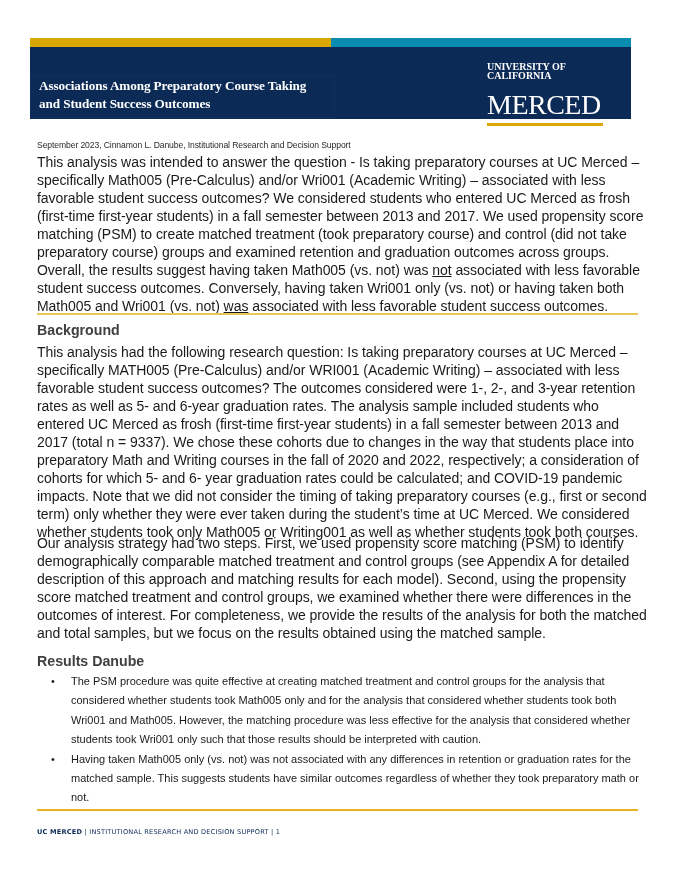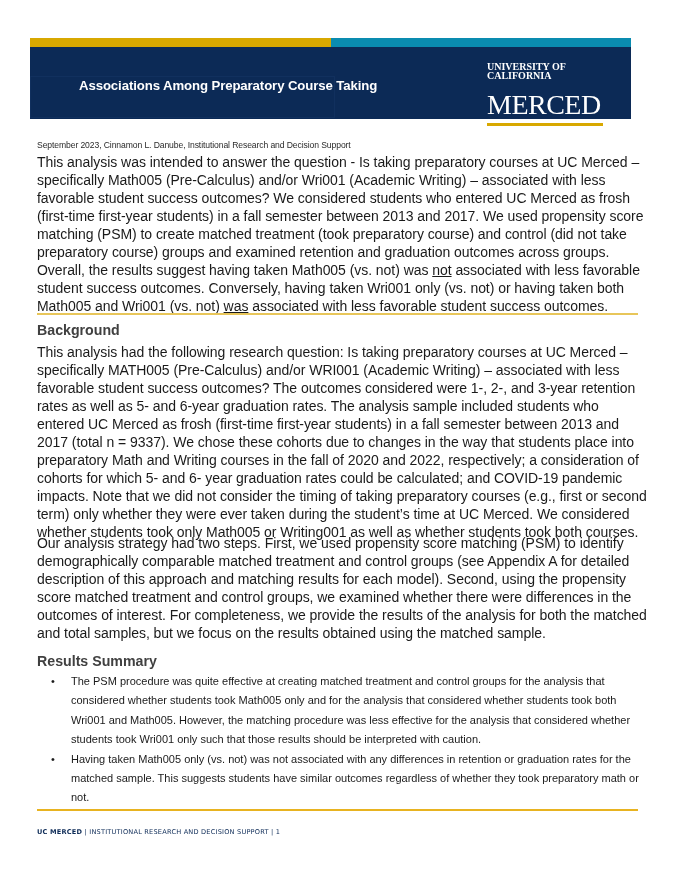--- a/index.html
+++ b/index.html
@@ -7,21 +7,21 @@
          font-family: "Liberation Sans", sans-serif; color: #1a1a1a; }
   .page { position: absolute; left: 0; top: 0; width: 676px; height: 878px; }
 
   
   .hdr-bar-gold { position: absolute; left: 30px; top: 38px; width: 301px; height: 9px; background: #D8A800; }
   .hdr-bar-teal { position: absolute; left: 331px; top: 38px; width: 300px; height: 9px; background: #0A8CB0; }
   .hdr-band { position: absolute; left: 30px; top: 47px; width: 601px; height: 72px; background: #0C2A56; }
   .hdr-title-box { position: absolute; left: 30px; top: 76px; width: 303px; height: 40px;
                    border: 1px solid #11305e; background: #0C2A56; }
   .hdr-title { position: absolute; left: 39px; top: 77px; width: 400px; color: #ffffff;
-               font-family: Liberation Sans, sans-serif; font-weight: bold; font-size: 13.2px; line-height: 18px; letter-spacing: -0.1px; margin-left: 40px; }
+               font-family: Liberation Serif, serif; font-weight: bold; font-size: 13.2px; line-height: 18px; letter-spacing: -0.1px; }
   .logo { position: absolute; left: 487px; top: 62px; width: 120px; color: #ffffff; }
   .logo-uc { font-family: Liberation Serif, serif; font-weight: bold; font-size: 10px; letter-spacing: 0px; line-height: 9px; }
   .logo-merced { font-family: "Liberation Serif", serif; font-size: 28px; line-height: 28px; margin-top: 11px; letter-spacing: -0.5px; }
   .logo-rule { width: 116px; height: 3px; background: #D8A800; margin-top: 4px; }
 
   
   .byline { position: absolute; left: 37px; top: 140px; font-size: 8.6px; color: #2a2a2a; letter-spacing: -0.1px; }
 
   .para { position: absolute; left: 37px; width: 610px; font-size: 14px; line-height: 18px; color: #1a1a1a; letter-spacing: -0.05px; }
   .para b { font-weight: normal; }
@@ -43,39 +43,40 @@
 <body>
 
 <div class="page">
 
   <div class="hdr-bar-gold"></div>
   <div class="hdr-bar-teal"></div>
   <div class="hdr-band"></div>
   <div class="hdr-title-box"></div>
   <div class="hdr-title">
     <div>Associations Among Preparatory Course Taking</div>
+    <div>and Student Success Outcomes</div>
   </div>
   <div class="logo">
     <div class="logo-uc">UNIVERSITY OF CALIFORNIA</div>
     <div class="logo-merced">MERCED</div>
     <div class="logo-rule"></div>
   </div>
 
   <div class="byline">September 2023, Cinnamon L. Danube, Institutional Research and Decision Support</div>
 
   <div class="para" style="top:153px;"><span>This analysis was intended to answer the question - Is taking preparatory courses at UC Merced – specifically Math005 (Pre-Calculus) and/or Wri001 (Academic Writing) – associated with less favorable student success outcomes? We considered students who entered UC Merced as frosh (first-time first-year students) in a fall semester between 2013 and 2017. We used propensity score matching (PSM) to create matched treatment (took preparatory course) and control (did not take preparatory course) groups and examined retention and graduation outcomes across groups. Overall, the results suggest having taken Math005 (vs. not) was </span><span class="u">not</span><span> associated with less favorable student success outcomes. Conversely, having taken Wri001 only (vs. not) or having taken both Math005 and Wri001 (vs. not) </span><span class="u">was</span><span> associated with less favorable student success outcomes.</span></div>
 
   <div class="rule" style="top:313px;"></div>
 
   <div class="h2" style="top:322px;">Background</div>
   <div class="para" style="top:343px;"><span>This analysis had the following </span><b>research question</b><span>: Is taking preparatory courses at UC Merced – specifically MATH005 (Pre-Calculus) and/or WRI001 (Academic Writing) – associated with less favorable student success outcomes? The outcomes considered were 1-, 2-, and 3-year retention rates as well as 5- and 6-year graduation rates. The </span><b>analysis sample</b><span> included students who entered UC Merced as frosh (first-time first-year students) in a fall semester between 2013 and 2017 (total n = 9337). We chose these cohorts due to changes in the way that students place into preparatory Math and Writing courses in the fall of 2020 and 2022, respectively; a consideration of cohorts for which 5- and 6- year graduation rates could be calculated; and COVID-19 pandemic impacts. Note that we did not consider the timing of taking preparatory courses (e.g., first or second term) only whether they were ever taken during the student’s time at UC Merced. We considered whether students took only Math005 or Writing001 as well as whether students took both courses.</span></div>
 
   <div class="para" style="top:534px;"><span>Our </span><b>analysis strategy</b><span> had two steps.  First, we used propensity score matching (PSM) to identify demographically comparable matched treatment and control groups (see Appendix A for detailed description of this approach and matching results for each model). Second, using the propensity score matched treatment and control groups, we examined whether there were differences in the outcomes of interest.  For completeness, we provide the results of the analysis for both the matched and total samples, but we focus on the results obtained using the matched sample.</span></div>
 
-  <div class="h2" style="top:653px;">Results Summary</div>
+  <div class="h2" style="top:653px;">Results Danube</div>
   <ul class="bullets" style="top:672px;">
     <li>
       <span class="dot">•</span>
       <span>The PSM procedure was quite effective at creating matched treatment and control groups for the analysis that considered whether students took Math005 only and for the analysis that considered whether students took both Wri001 and Math005. However, the matching procedure was less effective for the analysis that considered whether students took Wri001 only such that those results should be interpreted with caution.</span>
     </li>
     <li>
       <span class="dot">•</span>
       <span>Having taken Math005 only (vs. not) was not associated with any differences in retention or graduation rates for the matched sample. This suggests students have similar outcomes regardless of whether they took preparatory math or not.</span>
     </li>
   </ul>

